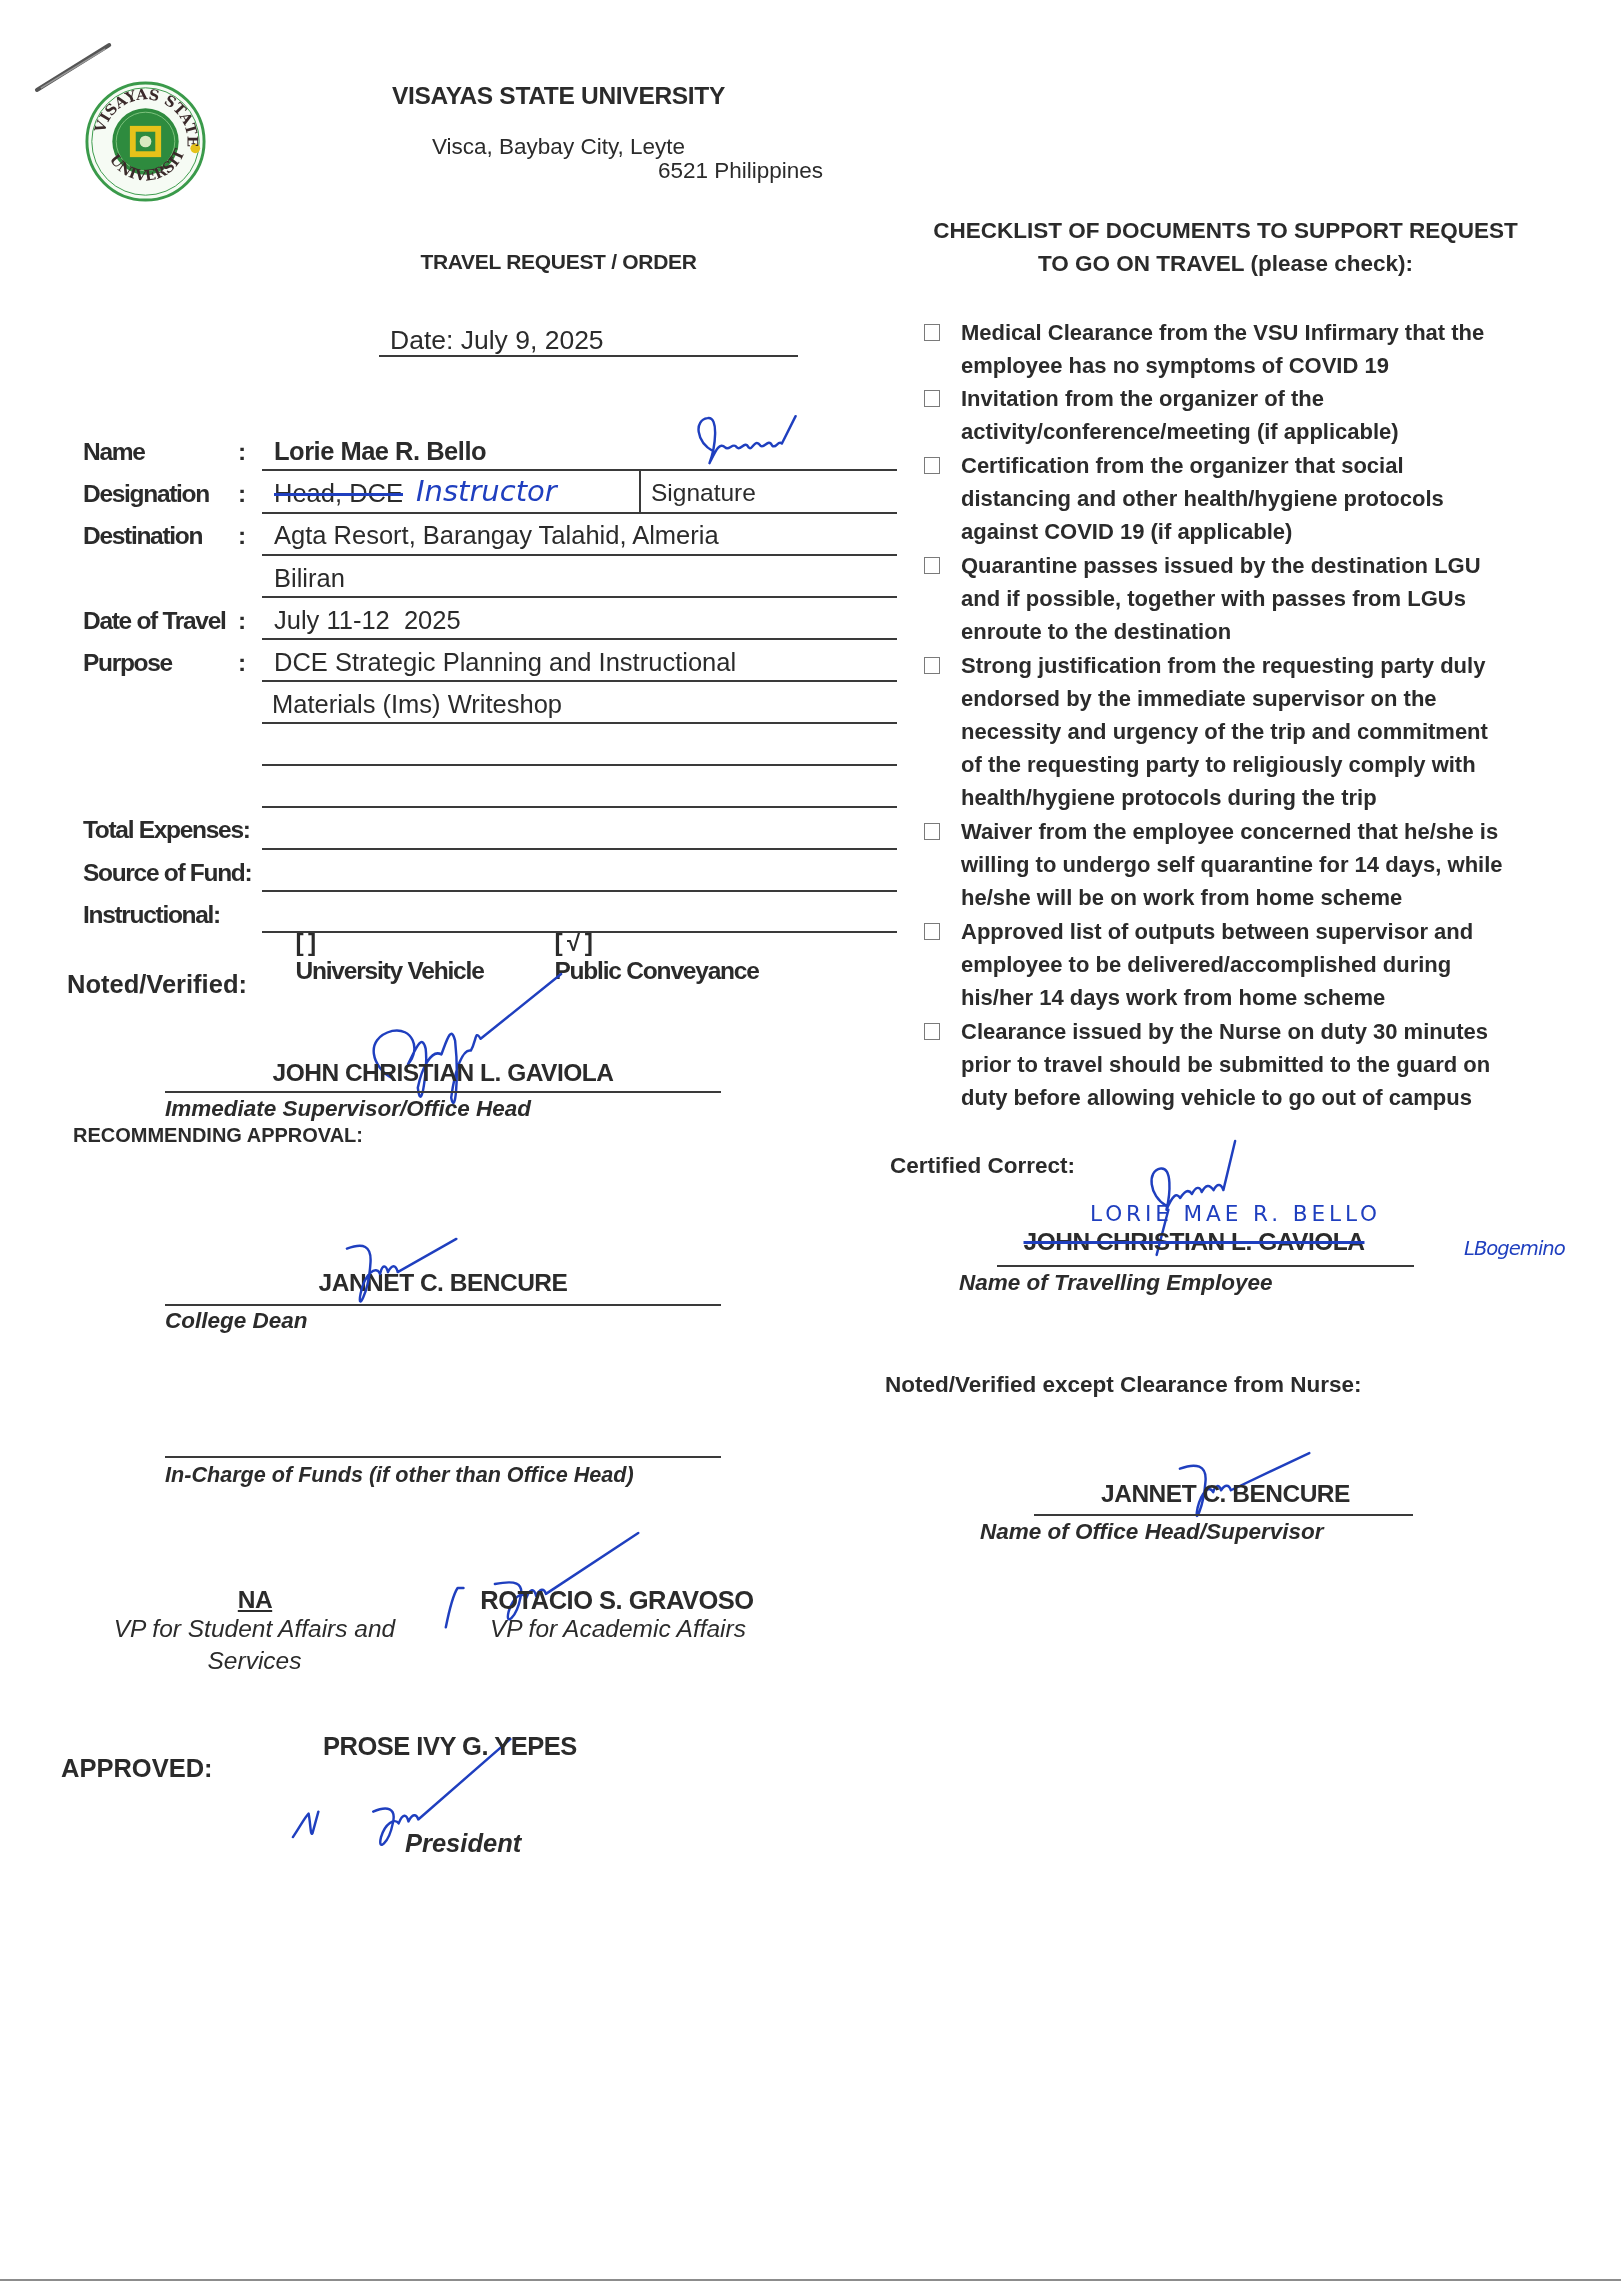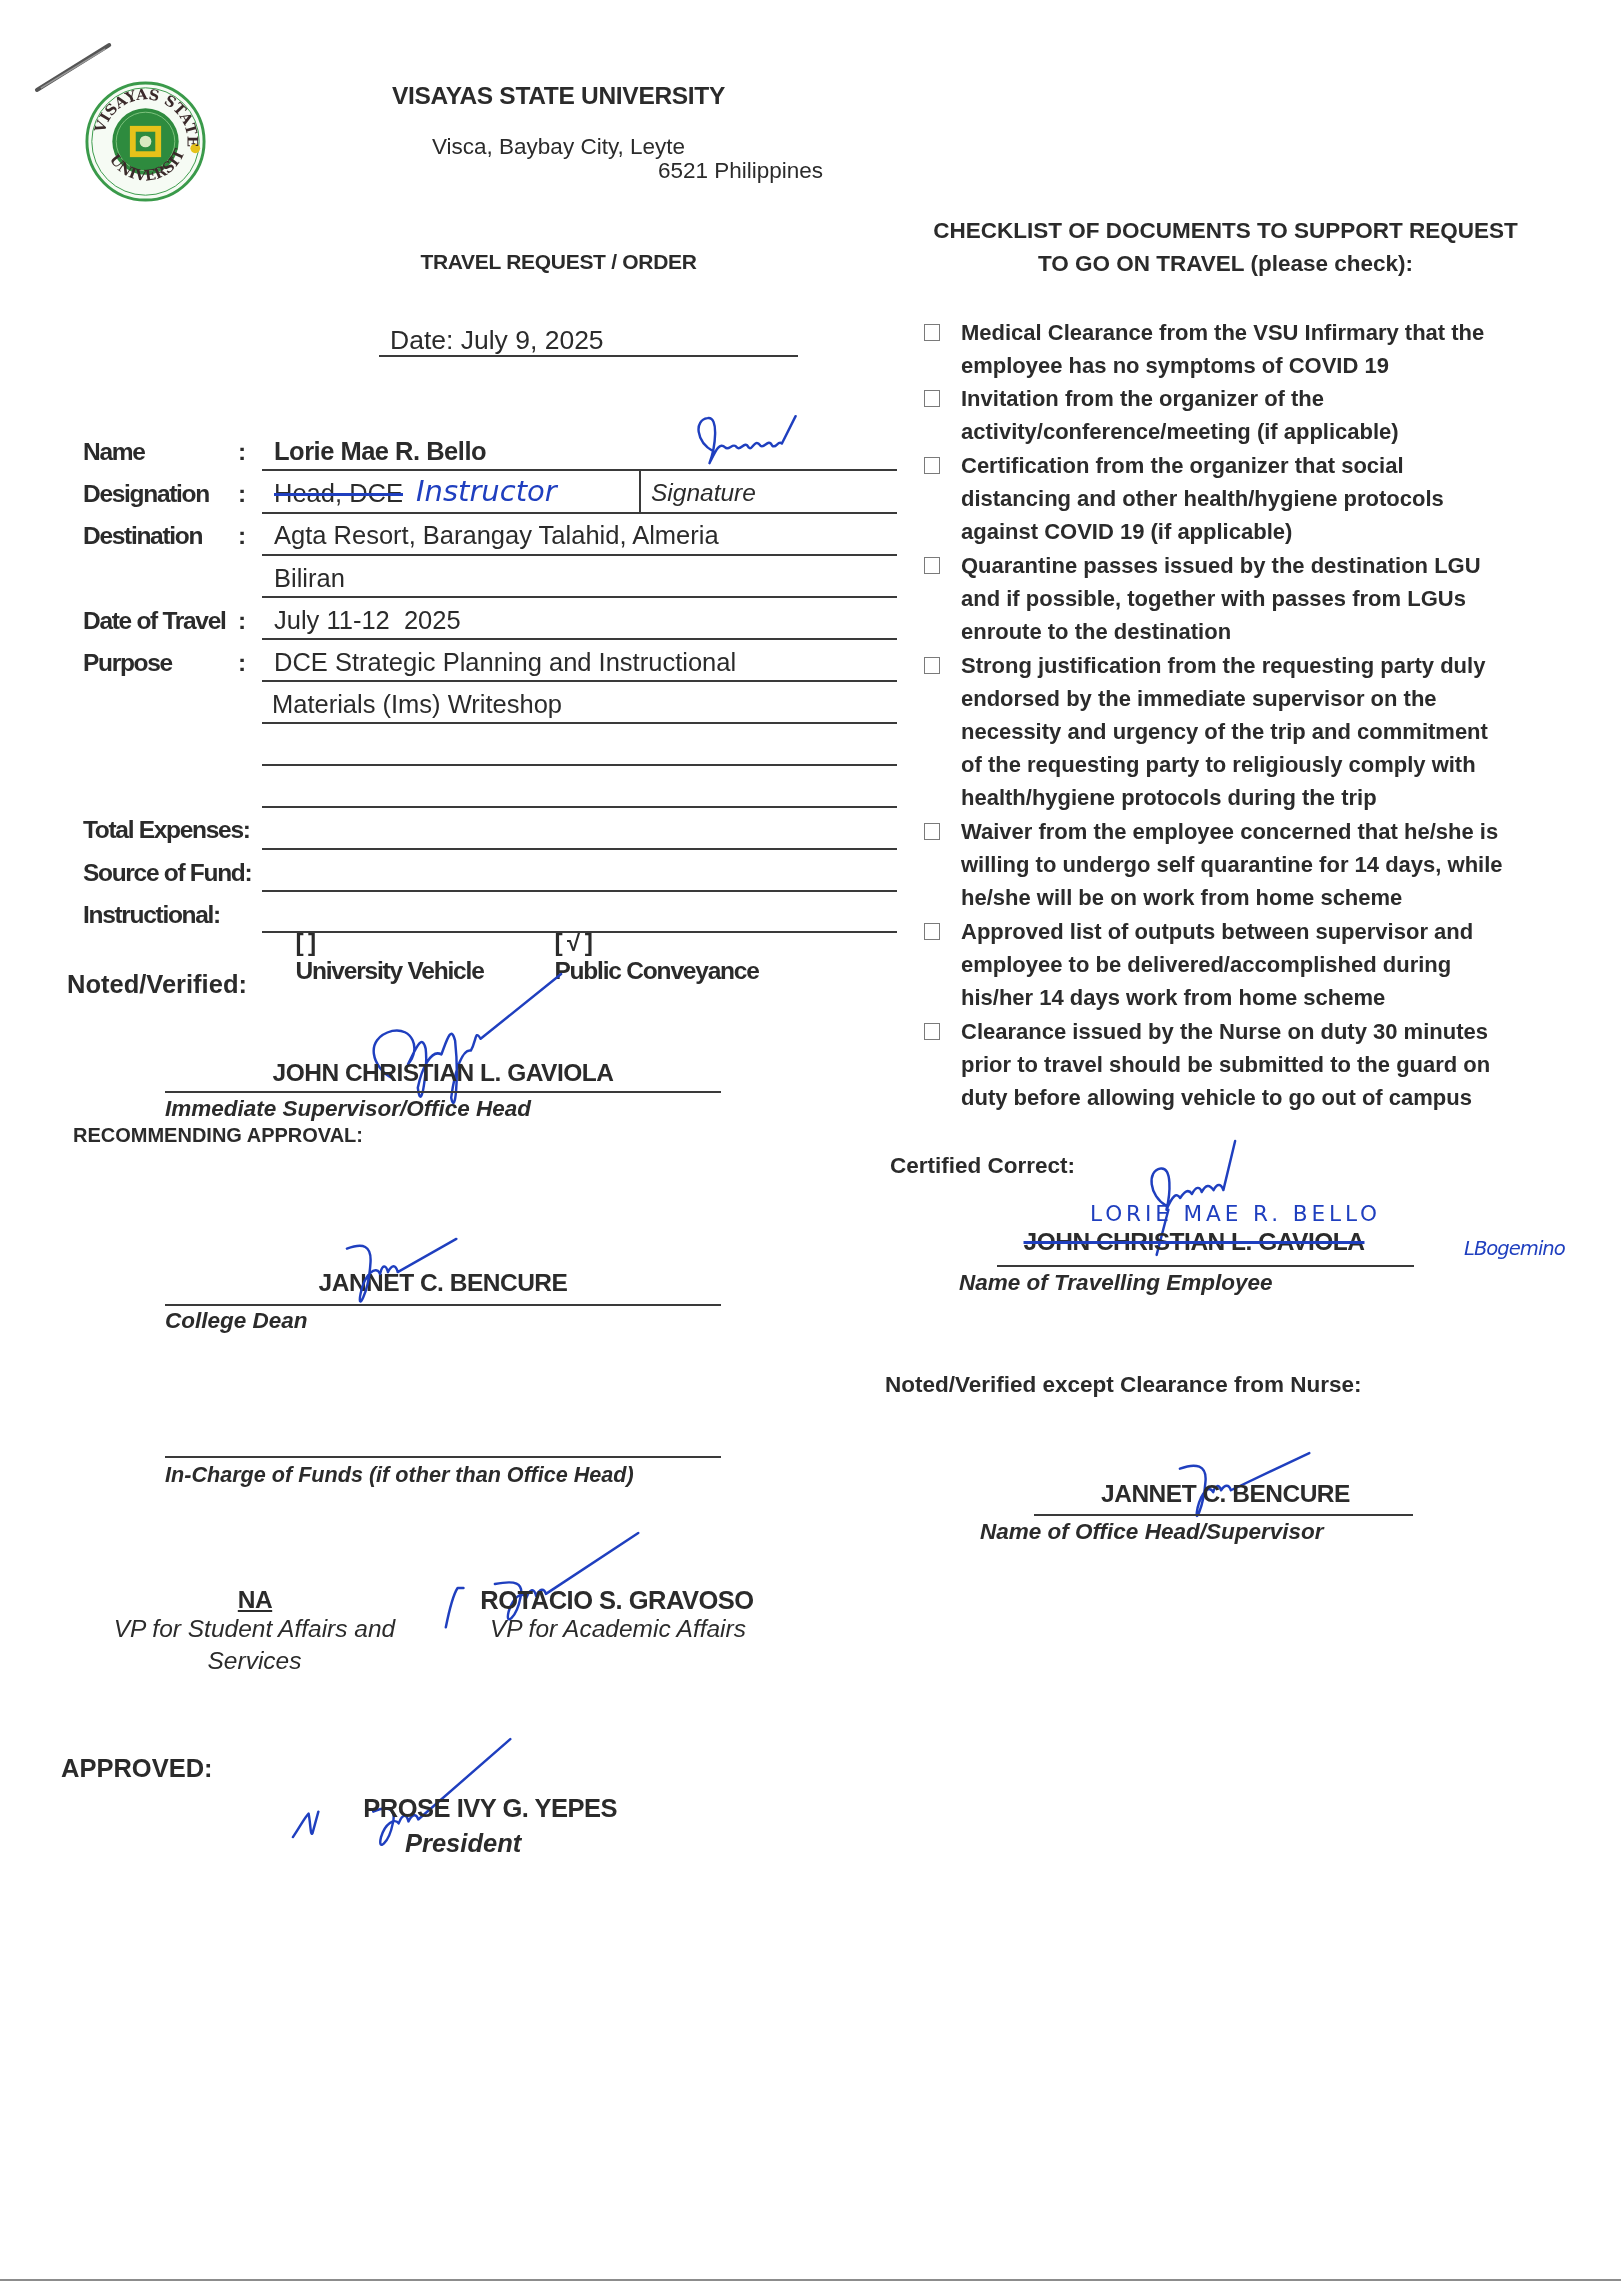--- a/index.html
+++ b/index.html
@@ -81,21 +81,21 @@
   <div class="line fline" style="top:469px"></div>
   <svg class="sig" style="left:686px;top:412px" width="137" height="69" viewBox="0 0 140 70">
     <path d="M28 40 C10 30 8 8 22 6 C34 4 30 36 24 52 C30 40 34 30 40 36 C44 40 48 30 52 36 C56 40 60 28 64 36 C68 40 70 26 76 34 C80 38 84 26 88 34 C92 38 94 28 98 32 L112 4"></path>
   </svg>
 
   <div class="lbl" style="top:480px">Designation</div>
   <div class="colon" style="top:480px">:</div>
   <div class="val strike" style="top:479px">Head, DCE</div>
   <div class="abs pen" style="left:416px;top:474px;font-size:29px">Instructor</div>
   <div class="abs" style="left:639px;top:470px;width:2px;height:43px;background:#3a3a3a"></div>
-  <div class="abs" style="left:651px;top:479px;font-size:24.5px;font-style:italic">Signature</div>
+  <div class="abs" style="left:651px;top:479px;font-size:24.5px;">Signature</div>
   <div class="line fline" style="top:512px"></div>
 
   <div class="lbl" style="top:522px">Destination</div>
   <div class="colon" style="top:522px">:</div>
   <div class="val" style="top:521px">Agta Resort, Barangay Talahid, Almeria</div>
   <div class="line fline" style="top:554px"></div>
   <div class="val" style="top:564px">Biliran</div>
   <div class="line fline" style="top:596px"></div>
 
   <div class="lbl" style="top:607px">Date of Travel</div>
@@ -211,21 +211,21 @@
 <svg class="sig" style="left:436px;top:1529px" width="216" height="118" viewBox="0 0 220 120">
   <path d="M10 100 C14 80 18 66 22 60 L28 60 M60 56 C80 52 90 54 86 70 C82 90 70 100 74 84 C78 70 88 62 92 70 C96 60 100 60 102 68 C106 60 110 60 112 66 L206 4"></path>
 </svg>
 <div class="sig-name" style="left:470px;top:1586px;width:294px;font-size:25.5px">ROTACIO S. GRAVOSO</div>
 <div class="vp-role" style="left:461px;top:1615px;width:314px">VP for Academic Affairs</div>
 
 <div class="sec-lbl" style="left:61px;top:1754px">APPROVED:</div>
 <svg class="sig" style="left:289px;top:1735px" width="235" height="118" viewBox="0 0 240 120">
   <path d="M4 104 C12 92 16 84 20 80 C22 90 22 104 24 100 L30 78 M86 78 C100 72 110 74 106 90 C102 110 90 120 94 104 C98 90 108 84 112 90 C116 80 120 80 122 88 C126 80 130 80 132 86 L226 4"></path>
 </svg>
-<div class="sig-name" style="left:323px;top:1794px;width:294px;text-align:right;font-size:25.5px">PROSE IVY G. YEPES</div>
+<div class="sig-name" style="left:323px;top:1732px;width:294px;text-align:left;font-size:25.5px">PROSE IVY G. YEPES</div>
 <div class="sig-role" style="left:323px;top:1829px;width:294px;font-size:25.5px;text-align:left;padding-left:82px;box-sizing:border-box">President</div>
 
 <div class="sec-lbl" style="left:890px;top:1153px;font-size:22.5px">Certified Correct:</div>
 <svg class="sig" style="left:1137px;top:1137px" width="157" height="118" viewBox="0 0 160 120">
   <path d="M30 70 C12 60 10 34 24 32 C36 30 34 58 30 74 C36 60 40 56 44 62 C48 56 52 52 56 58 C60 50 64 50 66 56 C70 48 74 48 78 54 C82 46 86 48 88 54 L100 4 M32 74 L20 120"></path>
 </svg>
 <div class="abs pen" style="left:1090px;top:1201px;font-size:21.6px;font-style:normal;letter-spacing:3.9px">LORIE MAE R. BELLO</div>
 <div class="sig-name strike" style="left:959px;top:1228px;width:470px">JOHN CHRISTIAN L. GAVIOLA</div>
 <div class="abs pen" style="left:1464px;top:1237px;font-size:19.6px;letter-spacing:-1px">LBogemino</div>
 <div class="line" style="left:997px;top:1265px;width:417px"></div>

